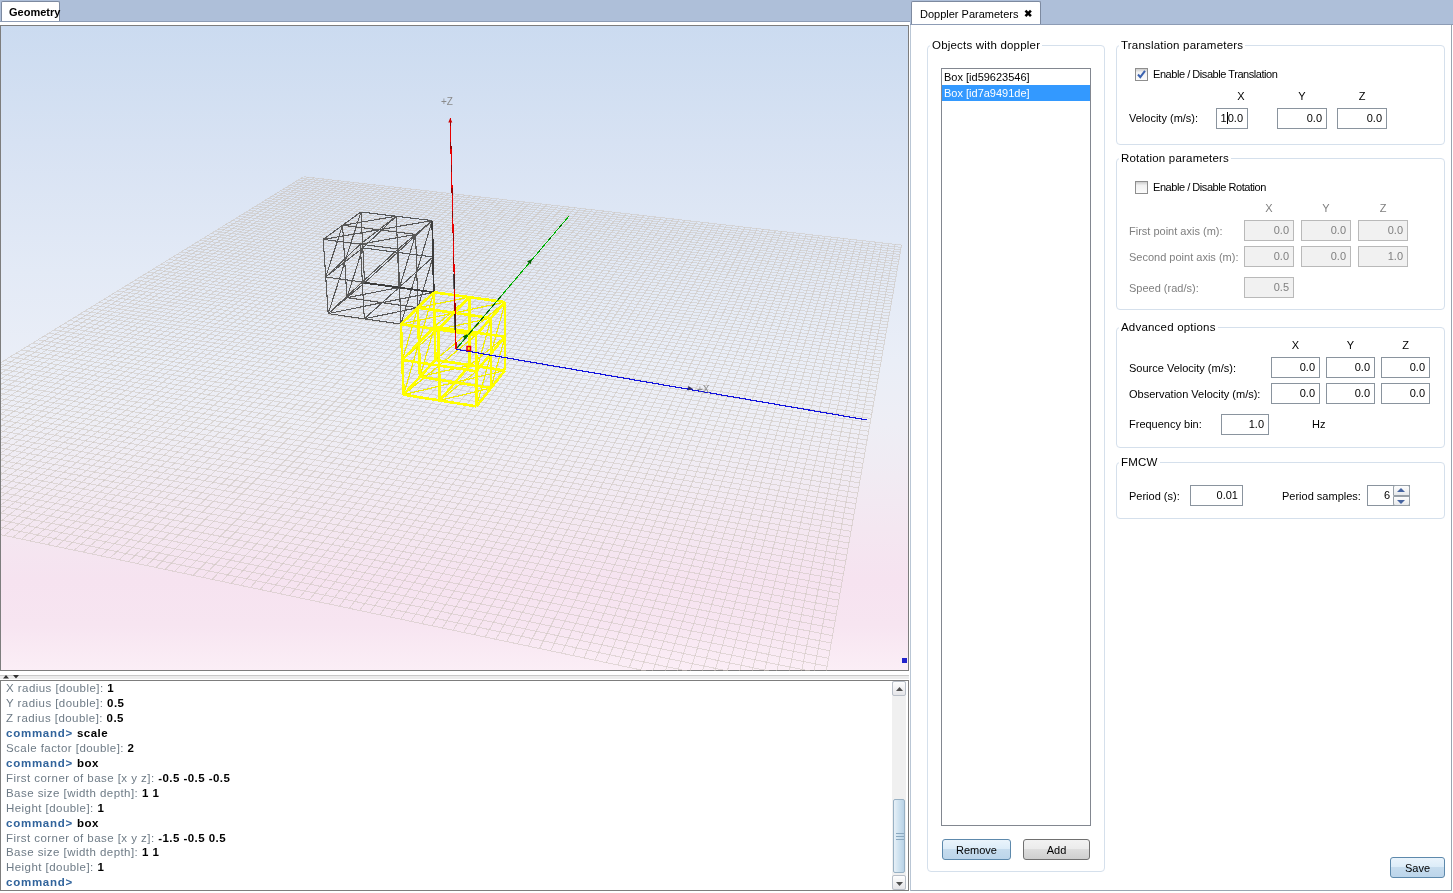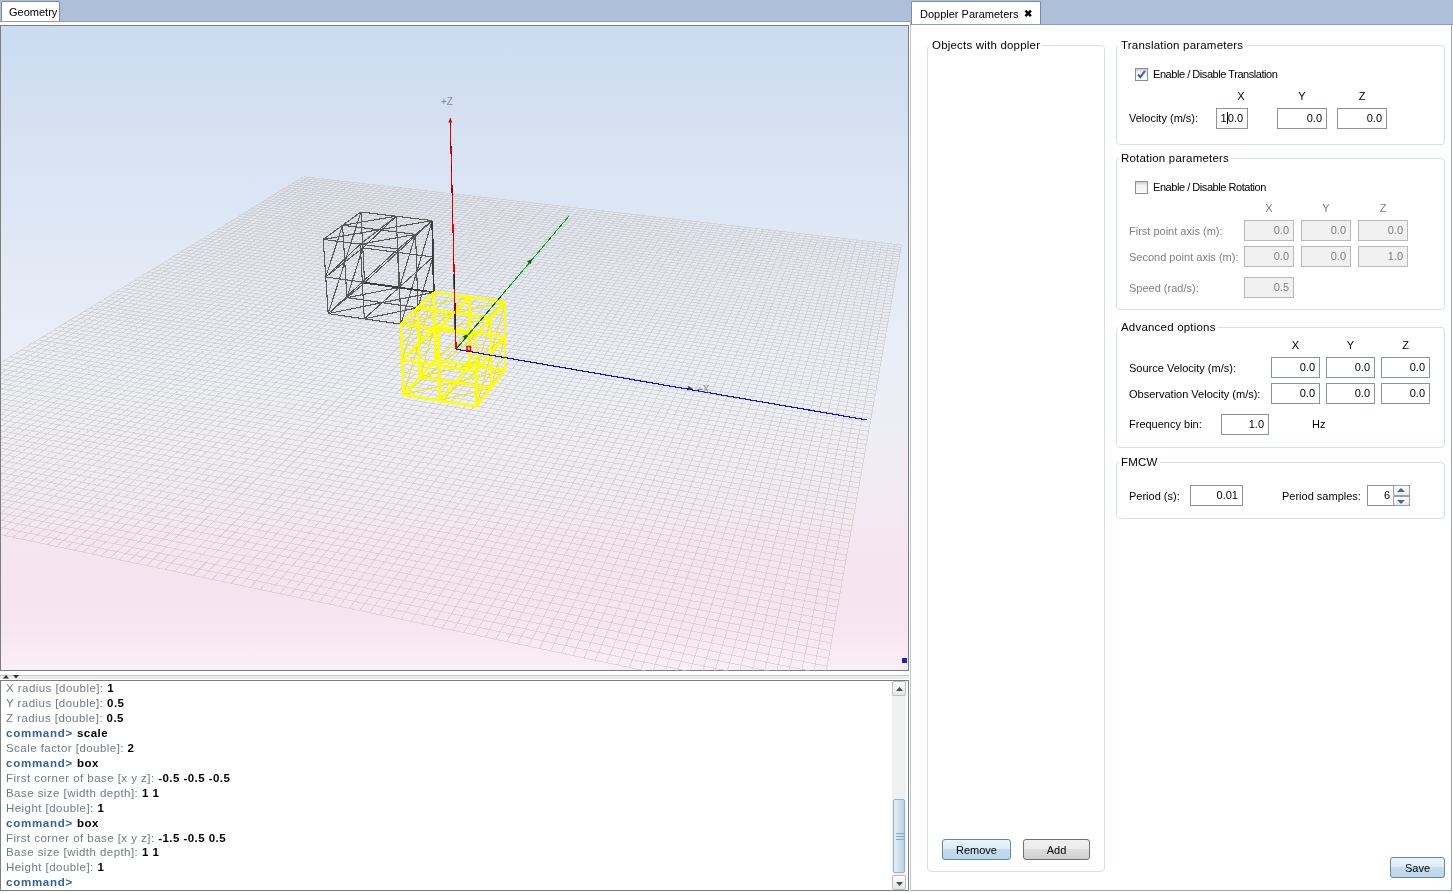--- a/index.html
+++ b/index.html
@@ -3,21 +3,21 @@
 <meta charset="utf-8">
 <style>
 * { margin:0; padding:0; box-sizing:border-box; }
 html,body { width:1453px; height:893px; overflow:hidden; background:#fff;
   font-family:"Liberation Sans", sans-serif; font-size:11px; color:#000; }
 #root { position:relative; width:1453px; height:893px; }
 
 #tabbarL { position:absolute; left:0; top:0; width:910px; height:22px; background:#aebfd9; border-bottom:1px solid #89a,solid; }
 #tabbarR { position:absolute; left:910px; top:0; width:543px; height:25px; background:#aebfd9; }
 .tab { position:absolute; background:#fff; border:1px solid #7d8aa0; border-bottom:none; border-radius:2px 2px 0 0; }
-#tabGeom { left:1px; top:1px; width:59px; height:21px; line-height:21px; padding-left:7px; }
+#tabGeom { left:1px; top:1px; width:59px; height:21px; line-height:21px; padding-left:7px;font-weight:bold; }
 #tabDopp { left:1px; top:1px; width:130px; height:25px; line-height:24px; padding-left:8px; }
 #tabbarL::after{ content:""; position:absolute; left:0; right:0; bottom:0; height:1px; background:#8d9cb5; }
 #tabbarR::after{ content:""; position:absolute; left:0; right:0; bottom:0; height:1px; background:#8d9cb5; }
 
 #viewport { position:absolute; left:0; top:25px; width:909px; height:646px; border:1px solid #7d7d7d; background:linear-gradient(to bottom,#cbdbf0 0%,#d7e2f3 18%,#e3eaf6 38%,#eaeef7 52%,#eeeef5 62%,#f1ebf3 70%,#f4e7f1 78%,#f6e3f0 86%,#f7e5f1 93%,#fbeef6 100%); }
 #viewport svg { position:absolute; left:0; top:0; }
 #vpsq { position:absolute; left:901px; top:632px; width:5px; height:5px; background:#2222cc; }
 
 #splitter { position:absolute; left:0; top:671px; width:909px; height:9px; background:#fff; }
 #splitter .bar { position:absolute; left:0; top:4px; width:909px; height:4px; background:#ececec; border-top:1px solid #c9c9c9; }
@@ -110,20 +110,24 @@
         <svg width="8" height="8">
           <path d="M0 2L3.5 6L7 2Z" fill="#505050"></path>
         </svg>
       </div>
     <div id="cthumb"></div>
   </div>
   <div id="rpanel">
 
 <div class="group" style="left:16px;top:20px;width:178px;height:827px;">
   <div class="gtitle">Objects with doppler</div>
+  <div style="position:absolute;left:13px;top:22px;width:150px;height:758px;border:1px solid #828790;background:#fff;">
+    <div style="height:16px;line-height:16px;padding-left:2px;">Box [id59623546]</div>
+    <div style="height:16px;line-height:16px;padding-left:2px;background:#3399ff;color:#fff;">Box [id7a9491de]</div>
+  </div>
   <div class="btn blue" style="left:14px;top:793px;width:69px;height:21px;line-height:20px;">Remove</div>
   <div class="btn" style="left:95px;top:793px;width:67px;height:21px;line-height:20px;">Add</div>
 </div>
 
 <div class="group" style="left:205px;top:20px;width:329px;height:100px;">
   <div class="gtitle">Translation parameters</div>
   <div class="cb" style="left:18px;top:22px;">
           <svg width="11" height="11" style="position:absolute;left:0;top:0;">
             <path d="M2 5.5L4.3 8.2L9 1.8" stroke="#3c63b0" stroke-width="2" fill="none"></path>
           </svg>

